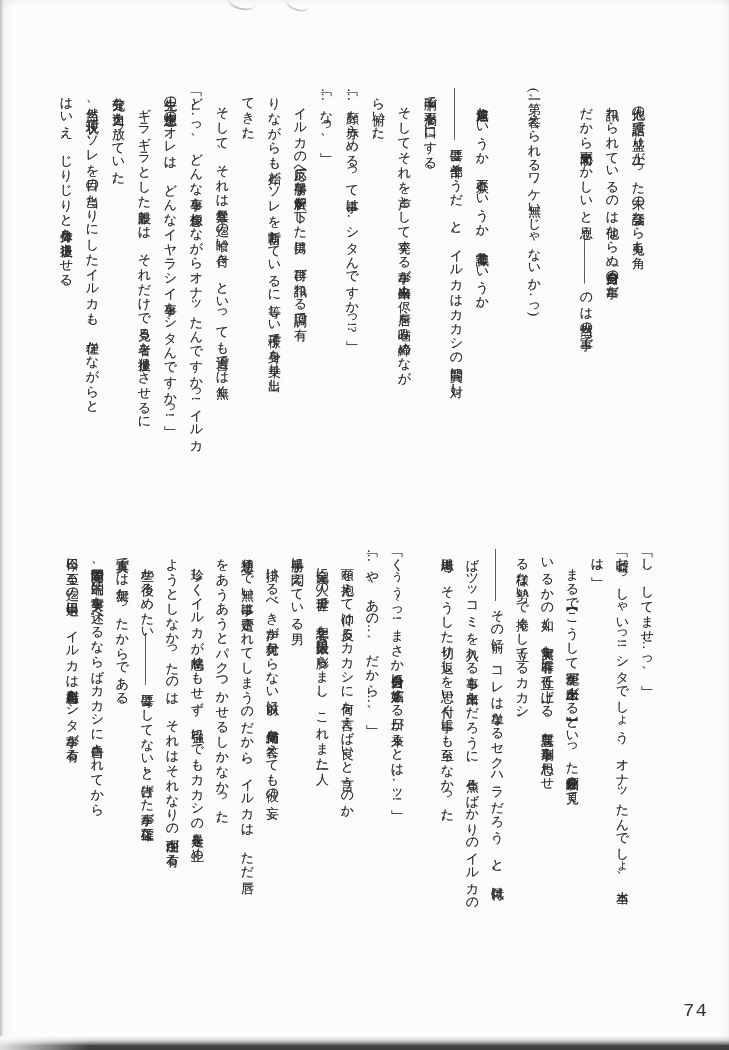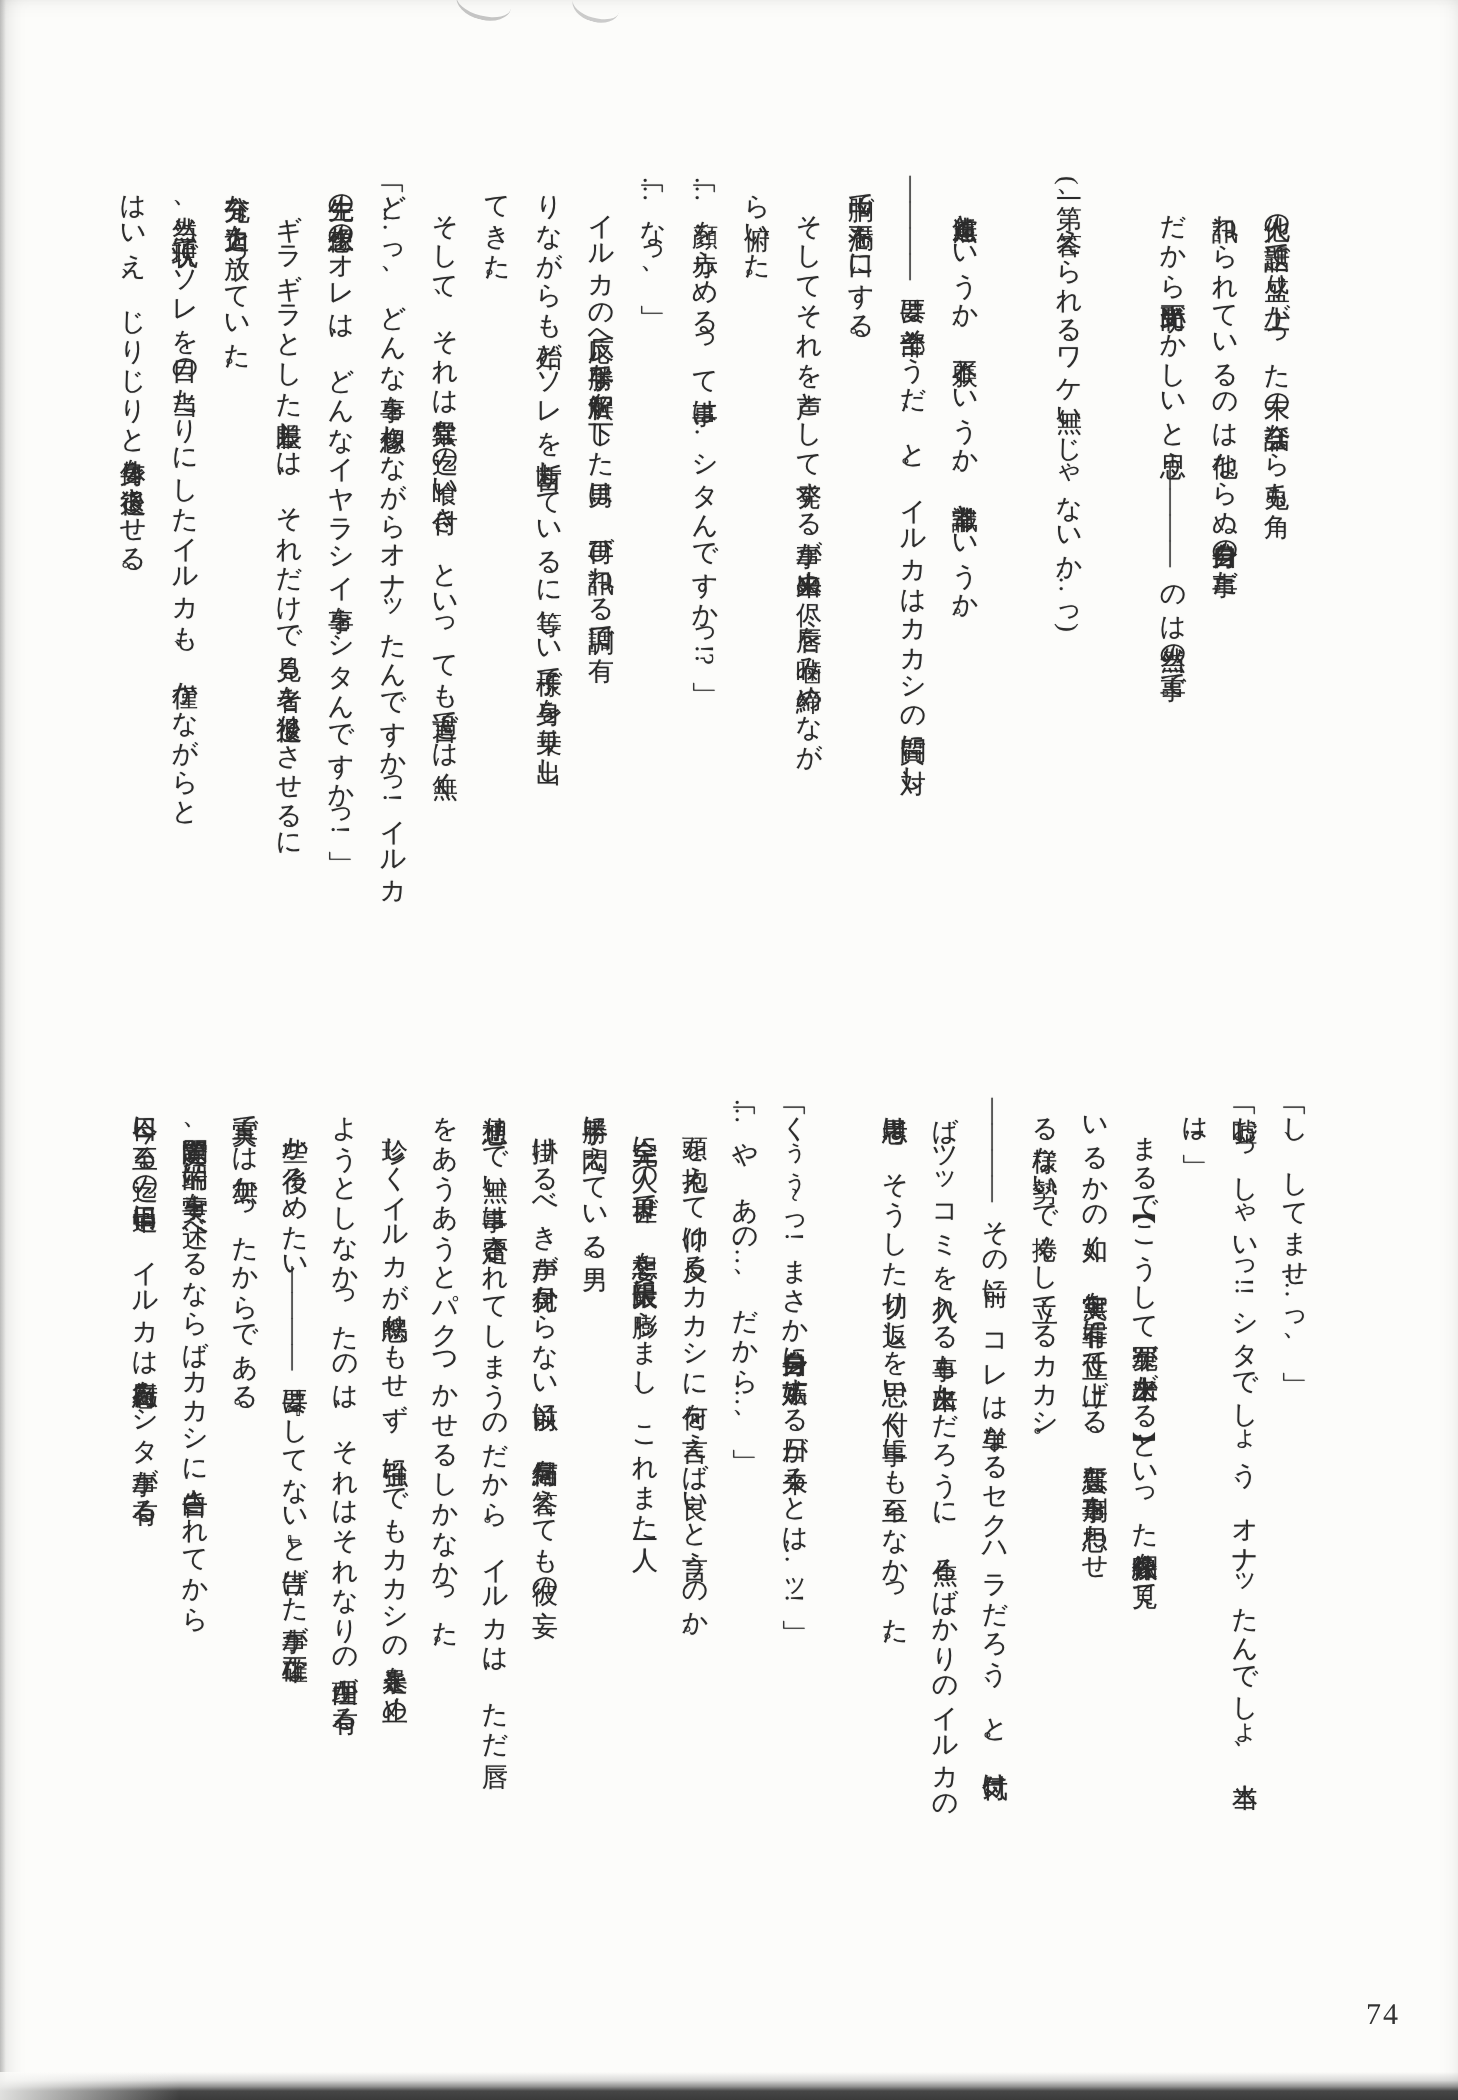--- a/index.html
+++ b/index.html
@@ -28,22 +28,22 @@
   .block-top p { line-height: 26px; }
   .block-top p.blank { width: 26px; }
   .block-bottom { top: 549px; right: 69px; height: 402px; }
   .block-bottom p { line-height: 25px; }
   .block-bottom p.blank { width: 25px; }
   .vtext p.indent { text-indent: 10px; }
   .page-number {
     position: absolute;
     left: 683px;
     top: 1000px;
-    font-family: Liberation Serif, serif;
-    font-size: 15px;
+    font-family: Liberation Mono, monospace;
+    font-size: 19px;
     letter-spacing: 1px;
     color: #333;
   }
   
   .scan-bottom {
     position: absolute;
     left: 0; right: 0; bottom: 0;
     height: 14px;
     background: linear-gradient(to bottom,
       rgba(150,150,150,0) 0%,

